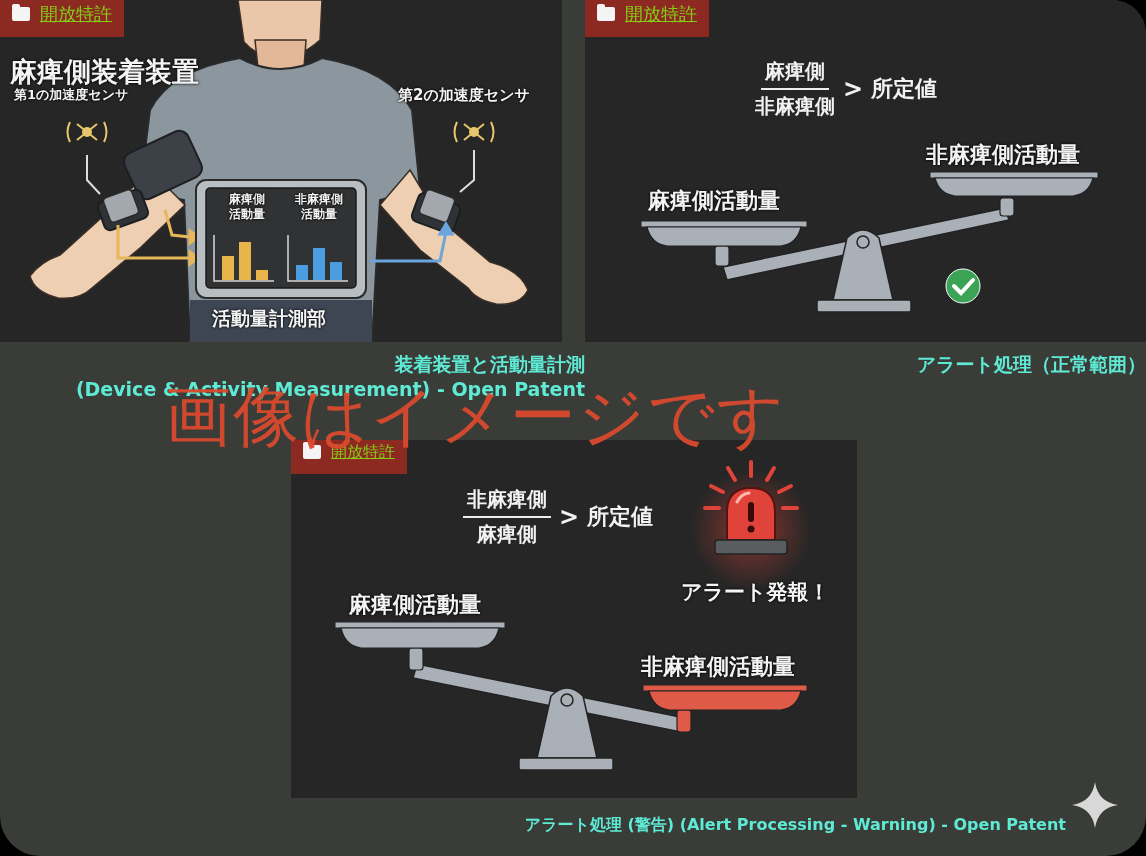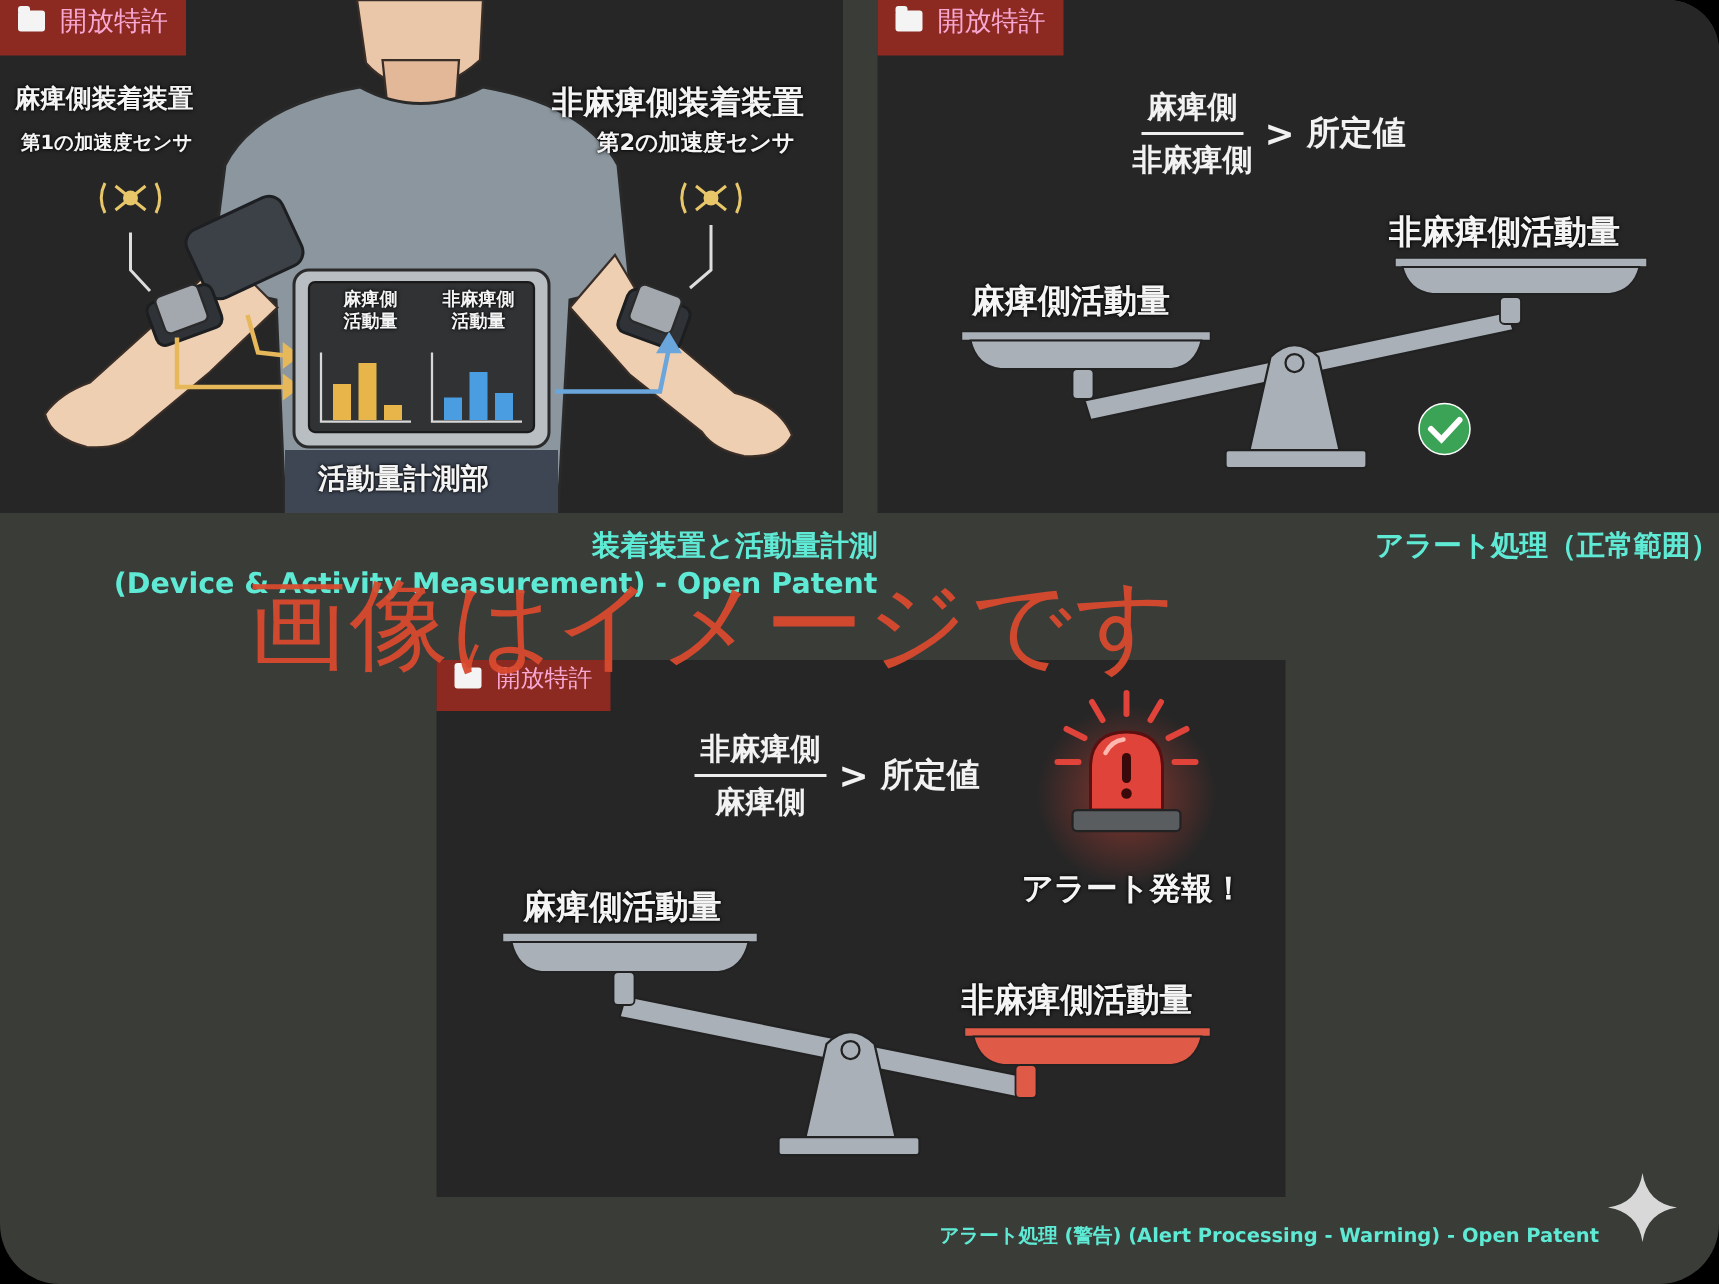--- a/index.html
+++ b/index.html
@@ -9,21 +9,21 @@
     position: relative; width: 1146px; height: 856px;
     background: #3a3c38; border-radius: 0 34px 40px 40px; overflow: hidden;
   }
   .panel { position: absolute; background: #262626; }
   #p1 { left: 0; top: 0; width: 562px; height: 342px; }
   #p2 { left: 585px; top: 0; width: 561px; height: 342px; border-top-right-radius: 30px; }
   #p3 { left: 291px; top: 440px; width: 566px; height: 358px; }
   .badge {
     position: absolute; left: 0; top: 0; height: 37px; padding: 0 12px 10px 12px;
     background: #8c2a22; display: flex; align-items: center; gap: 10px;
-    font-size: 18px; color: #f9a8d4;
+    font-size: 18px; color: #84cc16; text-decoration: underline;
   }
   #p3 .badge { height: 34px; font-size: 16px; }
   .folder { width: 18px; height: 14px; background: #f4f4f4; border-radius: 2px; position: relative; }
   .folder::before { content:""; position:absolute; left:0; top:-3px; width:8px; height:4px; background:#f4f4f4; border-radius:2px 2px 0 0; }
   .t { position: absolute; font-weight: bold; color: #f4f4f4; text-shadow: 0 0 3px #000, 0 0 1px #000; white-space: nowrap; }
   .caption { position: absolute; text-align: right; font-weight: bold; color: #5eead4; font-size: 19px; line-height: 25px; white-space: nowrap; }
   .fraction { position: absolute; display: flex; align-items: center; gap: 8px; }
   .frac { display: flex; flex-direction: column; align-items: center; }
   .frac .num { font-weight: bold; font-size: 20px; padding: 0 4px 3px; border-bottom: 2px solid #eee; }
   .frac .den { font-weight: bold; font-size: 20px; padding-top: 3px; }
@@ -108,23 +108,22 @@
     <div class="t" style="left:222px;top:192px;font-size:12px;line-height:15px;text-align:center;width:50px;">
       <div>麻痺側</div>
       <div>活動量</div>
     </div>
     <div class="t" style="left:288px;top:192px;font-size:12px;line-height:15px;text-align:center;width:62px;">
       <div>非麻痺側</div>
       <div>活動量</div>
     </div>
     <div class="t" style="left:212px;top:306px;font-size:19px;">活動量計測部</div>
 
-    <div class="t" style="left:10px;top:54px;font-size:17px;">麻痺側装着装置</div>
+    <div class="t" style="left:10px;top:54px;font-size:27px;">麻痺側装着装置</div>
     <div class="t" style="left:14px;top:86px;font-size:13px;">第1の加速度センサ</div>
-    <div class="t" style="left:368px;top:54px;font-size:21px;">非麻痺側装着装置</div>
     <div class="t" style="left:398px;top:86px;font-size:15px;">第2の加速度センサ</div>
 
     <div class="badge">
       <span class="folder"></span>
       <span>開放特許</span>
     </div>
   </div>
 
   <div class="caption" style="left:0;top:352px;width:585px;">
     <div>装着装置と活動量計測</div>
@@ -211,20 +210,20 @@
       <path d="M446 62 Q450 54 458 53" stroke="#ffb8b0" stroke-width="3" fill="none" stroke-linecap="round"></path>
       <rect x="457" y="62" width="6" height="20" rx="3" fill="#3a0a0a"></rect>
       <circle cx="460" cy="89" r="3.5" fill="#3a0a0a"></circle>
       <rect x="424" y="100" width="72" height="14" rx="3" fill="#5a5d60" stroke="#222" stroke-width="1.5"></rect>
     </svg>
     <div class="t" style="left:58px;top:150px;font-size:22px;">麻痺側活動量</div>
     <div class="t" style="left:350px;top:212px;font-size:22px;">非麻痺側活動量</div>
     <div class="t" style="left:390px;top:138px;font-size:21px;">アラート発報！</div>
   </div>
 
-  <div class="caption" style="left:0;top:812px;width:1066px;font-size:13px;">アラート処理 (警告) (Alert Processing - Warning) - Open Patent</div>
+  <div class="caption" style="left:0;top:812px;width:1066px;font-size:16px;">アラート処理 (警告) (Alert Processing - Warning) - Open Patent</div>
 
   <div class="watermark">画像はイメージです</div>
 
   <svg class="sparkle" viewBox="0 0 50 50">
     <path d="M25 2 Q28 22 48 25 Q28 28 25 48 Q22 28 2 25 Q22 22 25 2 Z" fill="#d8d8d8"></path>
   </svg>
 </div>
 
 </body></html>

